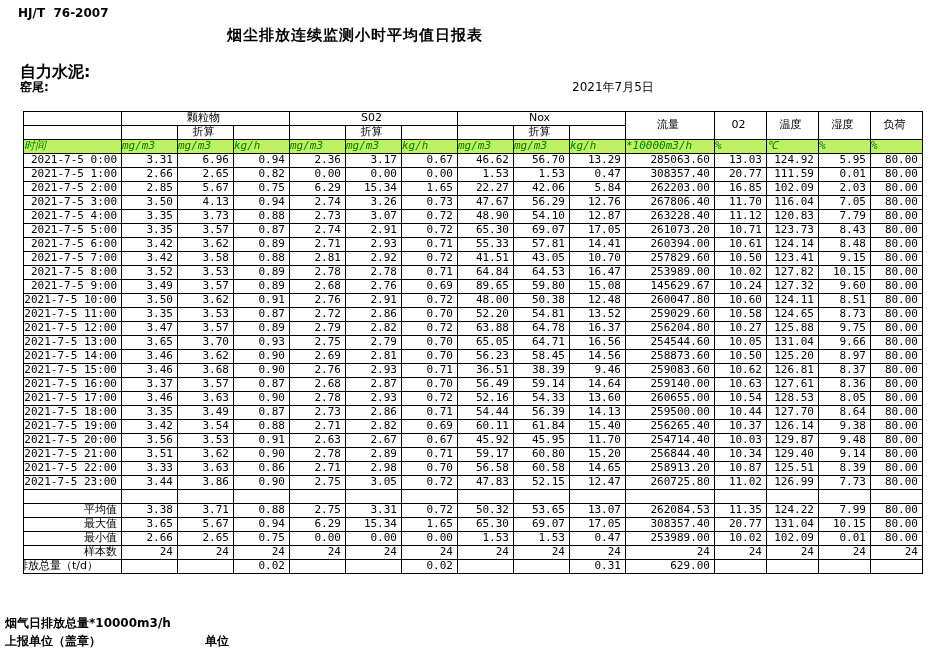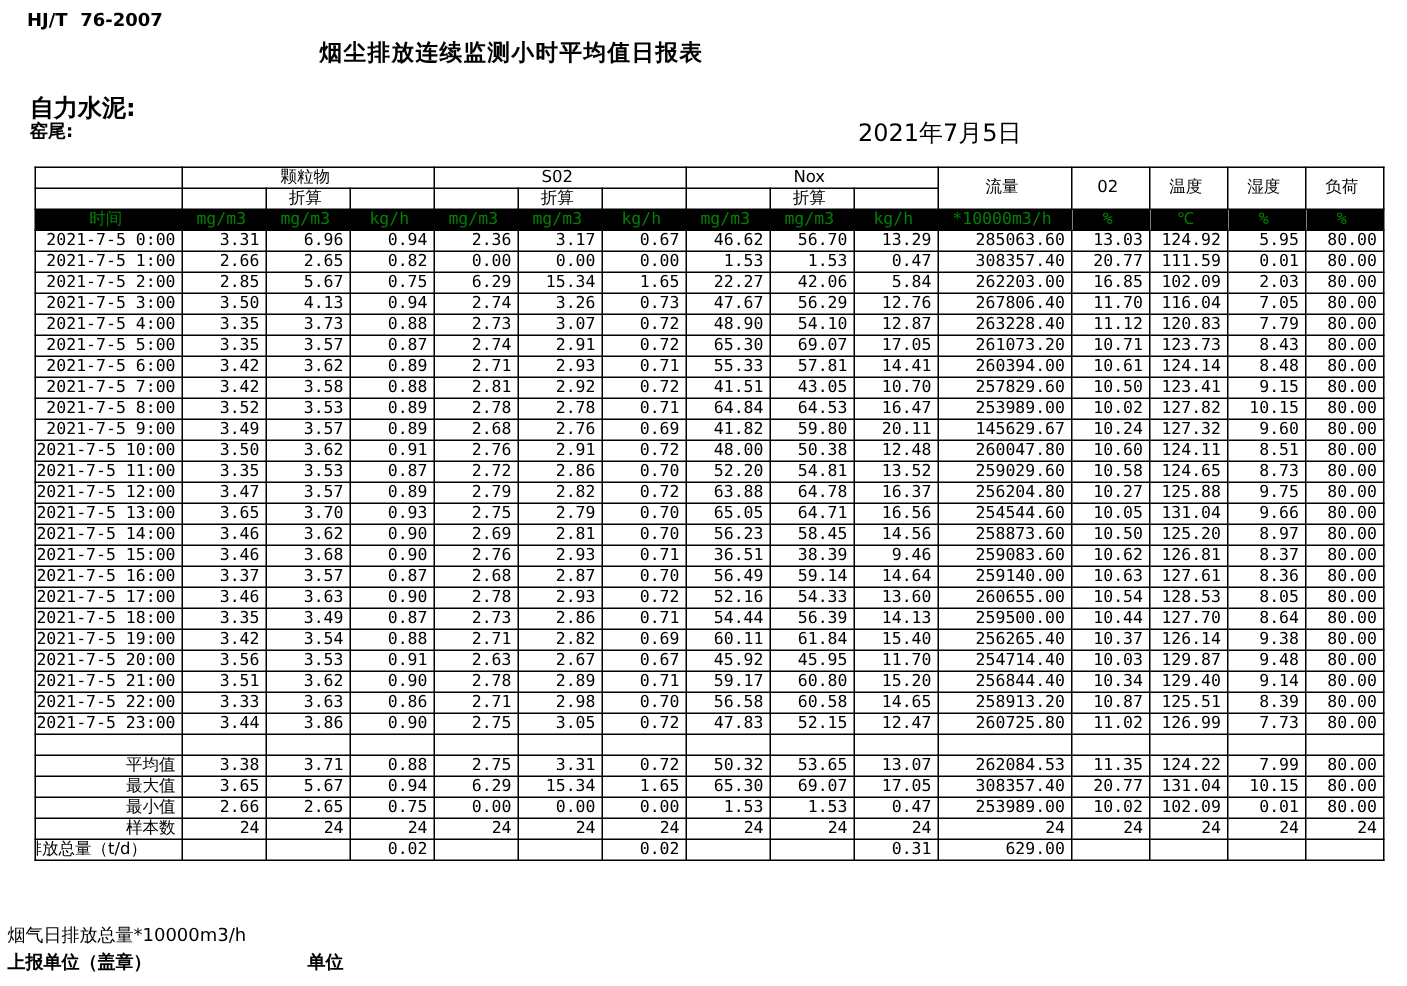--- a/index.html
+++ b/index.html
@@ -2,44 +2,45 @@
 <html><head>
 <meta charset="utf-8">
 <style>
   html,body{margin:0;padding:0;}
   body{
     width:938px;height:657px;background:#ffffff;position:relative;
     font-family:"DejaVu Sans",sans-serif;color:#000;
   }
   .abs{position:absolute;white-space:pre;}
   #standard{left:18px;top:6px;font-size:12px;font-weight:bold;}
-  #title{left:213px;top:26px;font-size:15px;font-weight:bold;letter-spacing:1px;}
+  #title{left:227px;top:26px;font-size:15px;font-weight:bold;letter-spacing:1px;}
   #company{left:20px;top:62px;font-size:16px;font-weight:bold;}
   #location{left:20px;top:79px;font-size:12px;font-weight:bold;}
-  #date{left:572px;top:79px;font-size:16px;}
-  #footer1{left:5px;top:615px;font-size:12px;font-weight:normal;}
+  #date{left:572px;top:79px;font-size:12px;}
+  #footer1{left:5px;top:615px;font-size:12px;font-weight:bold;}
   #footer2{left:5px;top:633px;font-size:12px;font-weight:bold;}
   #footer3{left:205px;top:633px;font-size:12px;font-weight:bold;}
 
   table#report{
     position:absolute;left:23px;top:111px;
     border-collapse:collapse;table-layout:fixed;
   }
   #report td{
     border:1px solid #000;height:13px;padding:0 4px 0 0;
     font-size:11px;line-height:1.1;overflow:hidden;white-space:nowrap;
   }
   tr.h1 td, tr.h2 td{
     text-align:center;font-size:12px;padding:0;height:13px;
     font-family:"DejaVu Sans",sans-serif;
   }
   tr.h3 td{
-    background:#000000;color:#008000;text-align:center;
+    background:#bef264;color:#008000;text-align:left;
     font-size:11px;padding:0;height:15px;
     font-family:"DejaVu Sans Mono",monospace;
+    font-style:italic;
   }
   tr.h3 td.c-timehdr{font-size:12px;font-family:"DejaVu Sans",sans-serif;}
   td.c-time,td.c-num{
     text-align:right;font-family:"DejaVu Sans Mono",monospace;
   }
   tr.sep td{height:12px;}
   td.sum-label{
     text-align:right;font-size:12px;font-family:"DejaVu Sans",sans-serif;margin-left:32px;
   }
   tr.total-row td.sum-label{
@@ -270,23 +271,23 @@
         <td class="c-num">80.00</td>
       </tr>
       <tr>
         <td class="c-time">2021-7-5 9:00</td>
         <td class="c-num">3.49</td>
         <td class="c-num">3.57</td>
         <td class="c-num">0.89</td>
         <td class="c-num">2.68</td>
         <td class="c-num">2.76</td>
         <td class="c-num">0.69</td>
-        <td class="c-num">41.82</td>
+        <td class="c-num">89.65</td>
         <td class="c-num">59.80</td>
-        <td class="c-num">20.11</td>
+        <td class="c-num">15.08</td>
         <td class="c-num">145629.67</td>
         <td class="c-num">10.24</td>
         <td class="c-num">127.32</td>
         <td class="c-num">9.60</td>
         <td class="c-num">80.00</td>
       </tr>
       <tr>
         <td class="c-time">2021-7-5 10:00</td>
         <td class="c-num">3.50</td>
         <td class="c-num">3.62</td>

